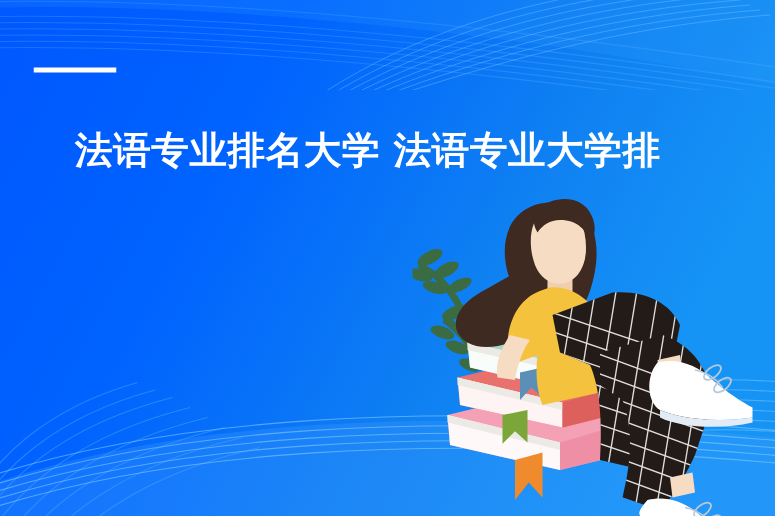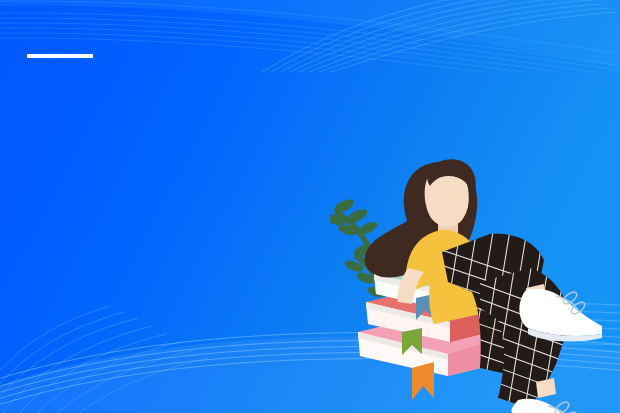--- a/index.html
+++ b/index.html
@@ -132,20 +132,21 @@
           <path d="M430,354 C490,330 560,324 630,330"></path>
           <path d="M430,362 C490,338 560,332 630,338"></path>
           <path d="M430,370 C490,346 560,340 630,346"></path>
         </g>
       </g>
     </svg>
   </div>
 
   <div class="accent-bar"></div>
 
+  <div class="headline">法语专业排名大学 法语专业大学排</div>
 
   <div class="illustration">
     <svg viewBox="0 0 290 263" aria-hidden="true">
       <defs>
         <clipPath id="trouserClipA">
           <path d="M112,102 L160,84 C186,82 206,92 214,110 L206,150 C196,182 186,206 176,224 L150,218 C152,188 150,160 142,142 L118,132 Z"></path>
         </clipPath>
         <clipPath id="trouserClipB">
           <path d="M150,132 L200,118 C224,126 238,146 240,172 L226,214 C214,240 204,252 198,258 L168,248 C176,216 176,190 168,170 L150,158 Z"></path>
         </clipPath>

